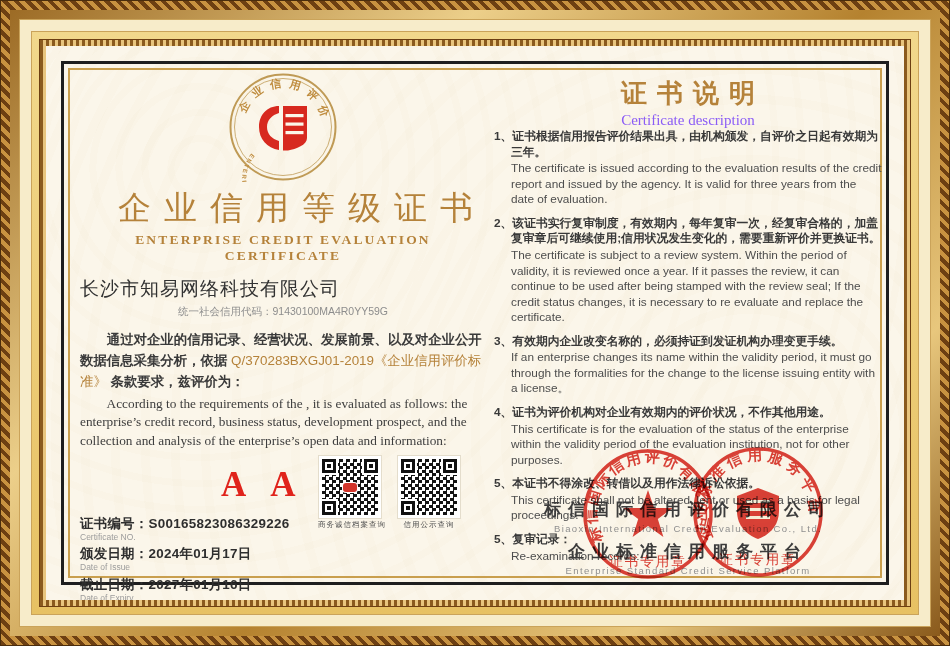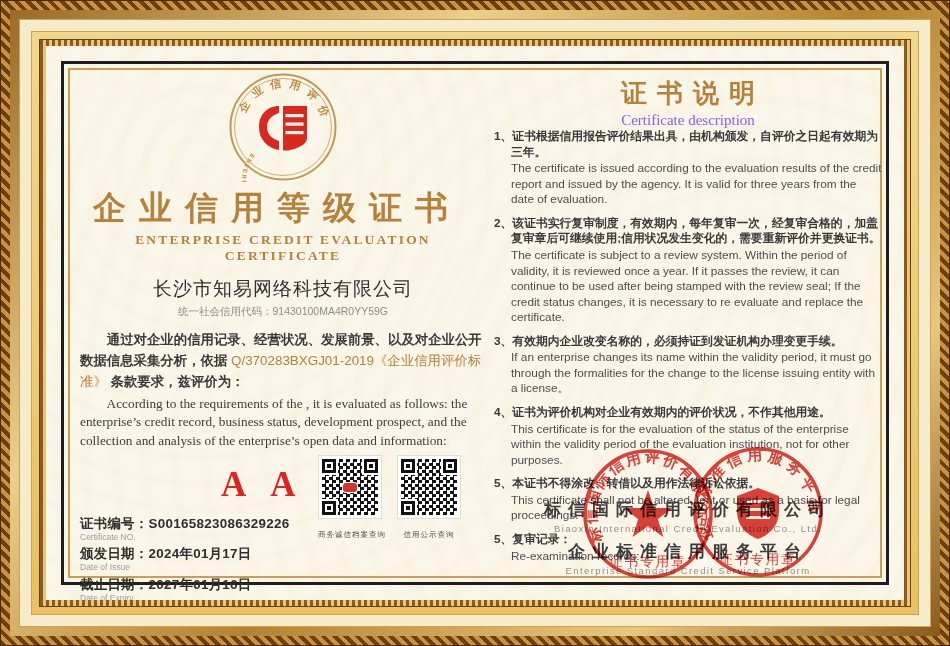--- a/index.html
+++ b/index.html
@@ -22,25 +22,25 @@
   .paper::before{content:"";position:absolute;inset:0;opacity:.5;pointer-events:none;
       background:
         repeating-radial-gradient(circle at 18% 22%, rgba(196,158,86,.05) 0 7px, transparent 7px 26px),
         repeating-radial-gradient(circle at 82% 70%, rgba(196,158,86,.05) 0 9px, transparent 9px 30px);}
   .inner-black{position:absolute;inset:15px;border:3px solid #1e1e1e;pointer-events:none;}
   .inner-gold{position:absolute;inset:22px;border:2px solid #c99f4e;pointer-events:none;}
 
   
   .left-col{position:absolute;left:34px;top:24px;width:406px;}
   .logo{width:110px;height:110px;margin:2px auto 0;display:block;}
-  .cert-title{margin-top:4px;text-align:left;font-family:"Liberation Serif","DejaVu Serif",serif;
-      font-weight:bold;font-size:33px;color:#b5823a;letter-spacing:13px;padding-left:13px;white-space:nowrap;}
+  .cert-title{margin-top:4px;text-align:right;font-family:"Liberation Serif","DejaVu Serif",serif;
+      font-weight:normal;font-size:33px;color:#b5823a;letter-spacing:13px;padding-left:13px;white-space:nowrap;}
   .cert-subtitle{text-align:center;font-family:"Liberation Serif","DejaVu Serif",serif;
       font-weight:bold;font-size:13.5px;color:#b5823a;letter-spacing:2.2px;margin-top:1px;}
-  .company{margin-top:12px;text-align:center;font-size:19px;color:#323232;letter-spacing:1px;font-weight:500;}
+  .company{margin-top:12px;text-align:left;font-size:19px;color:#323232;letter-spacing:1px;font-weight:500;}
   .credit-code{margin-top:3px;text-align:center;font-size:10.5px;color:#8d8d8d;}
   .para-zh{margin-top:10px;font-size:13.4px;line-height:1.58;color:#3a3a3a;font-weight:600;text-indent:2em;}
   .para-zh .ref{color:#b5823a;font-weight:500;}
   .para-en{margin-top:2px;font-family:"Liberation Serif","DejaVu Serif",serif;font-size:13.3px;
       line-height:1.42;color:#3d3d3d;text-indent:2em;}
   .rating{margin:14px 0 10px;text-align:center;font-family:"Liberation Serif","DejaVu Serif",serif;
       font-weight:bold;font-size:35px;color:#e0231b;letter-spacing:24px;padding-left:24px;}
   .fields{margin-top:2px;position:relative;}
   .field{margin-bottom:3px;}
   .field .line{font-size:13.4px;color:#2e2e2e;font-weight:700;letter-spacing:.3px;}
@@ -49,21 +49,21 @@
   
   .qr-group{position:absolute;left:238px;top:386px;display:flex;gap:15px;}
   .qr-item{width:64px;text-align:center;}
   .qr{position:relative;width:62px;height:62px;margin:0 auto;
       background:repeating-conic-gradient(#141414 0% 25%,#ffffff 0% 50%);
       background-size:7px 7px;border:3px solid #fff;outline:1px solid #e4ddcc;}
   .qr .fd{position:absolute;width:14px;height:14px;border:3px solid #111;background:#fff;box-shadow:0 0 0 2px #fff;}
   .qr .fd::after{content:"";position:absolute;inset:2px;background:#111;}
   .qr .fd.tl{left:0;top:0;} .qr .fd.tr{right:0;top:0;} .qr .fd.bl{left:0;bottom:0;}
   .qr .center-red{position:absolute;left:21px;top:24px;width:14px;height:9px;background:#d2352c;border-radius:3px;box-shadow:0 0 0 1px #fff;}
-  .qr-label{margin-top:12px;font-size:7.5px;color:#4f4f4f;letter-spacing:1px;white-space:nowrap;}
+  .qr-label{margin-top:2px;font-size:7.5px;color:#4f4f4f;letter-spacing:1px;white-space:nowrap;}
 
   
   .right-col{position:absolute;left:448px;top:30px;width:388px;}
   .desc-title{text-align:center;font-family:"Liberation Serif","DejaVu Serif",serif;font-weight:bold;
       font-size:26px;color:#b5823a;letter-spacing:10px;padding-left:10px;}
   .desc-subtitle{text-align:center;font-family:"Liberation Serif","DejaVu Serif",serif;
       font-size:15px;color:#8b5cf6;margin-top:1px;}
   .items{}
   .item{margin-bottom:8px;font-size:11.8px;line-height:1.32;}
   .item .zh{color:#393939;font-weight:700;padding-left:17px;text-indent:-17px;}

